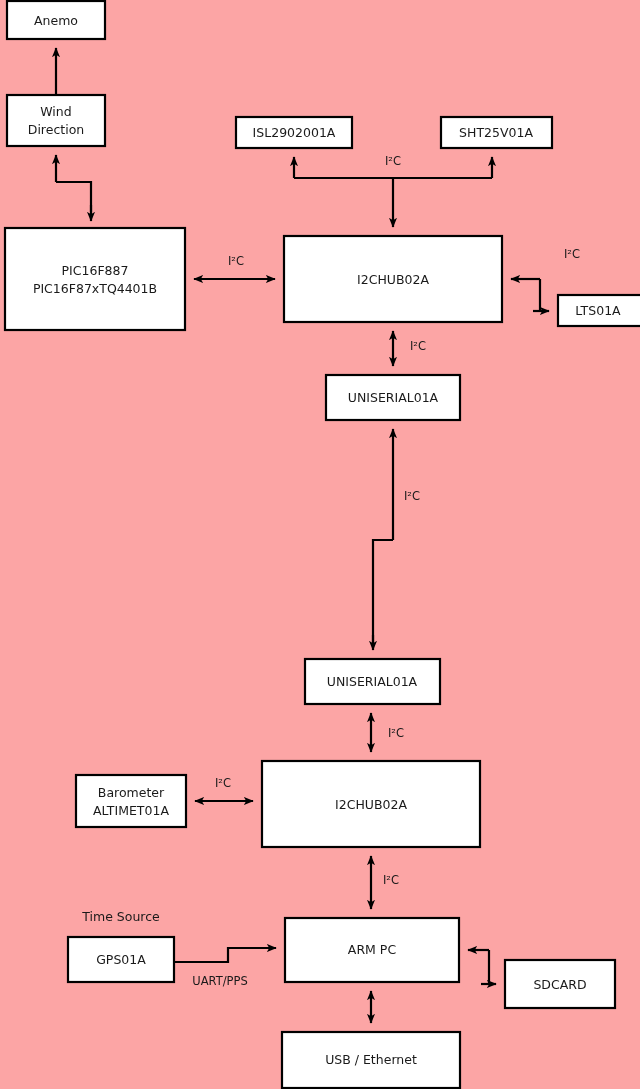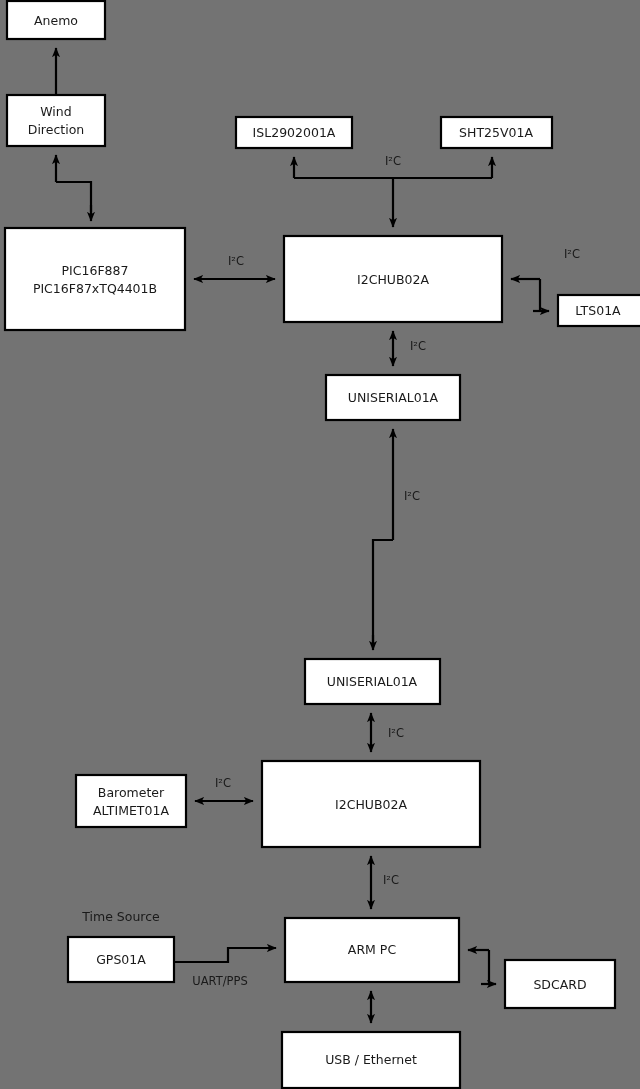--- a/index.html
+++ b/index.html
@@ -10,21 +10,21 @@
   body {
     width: 640px;
     height: 1089px;
     overflow: hidden;
     font-family: "DejaVu Sans", sans-serif;
   }
   #diagram-root {
     position: relative;
     width: 640px;
     height: 1089px;
-    background: #737373;
+    background: #fca5a5;
   }
   svg.canvas {
     position: absolute;
     top: 0;
     left: 0;
     width: 640px;
     height: 1089px;
     display: block;
   }
   .node-rect {

